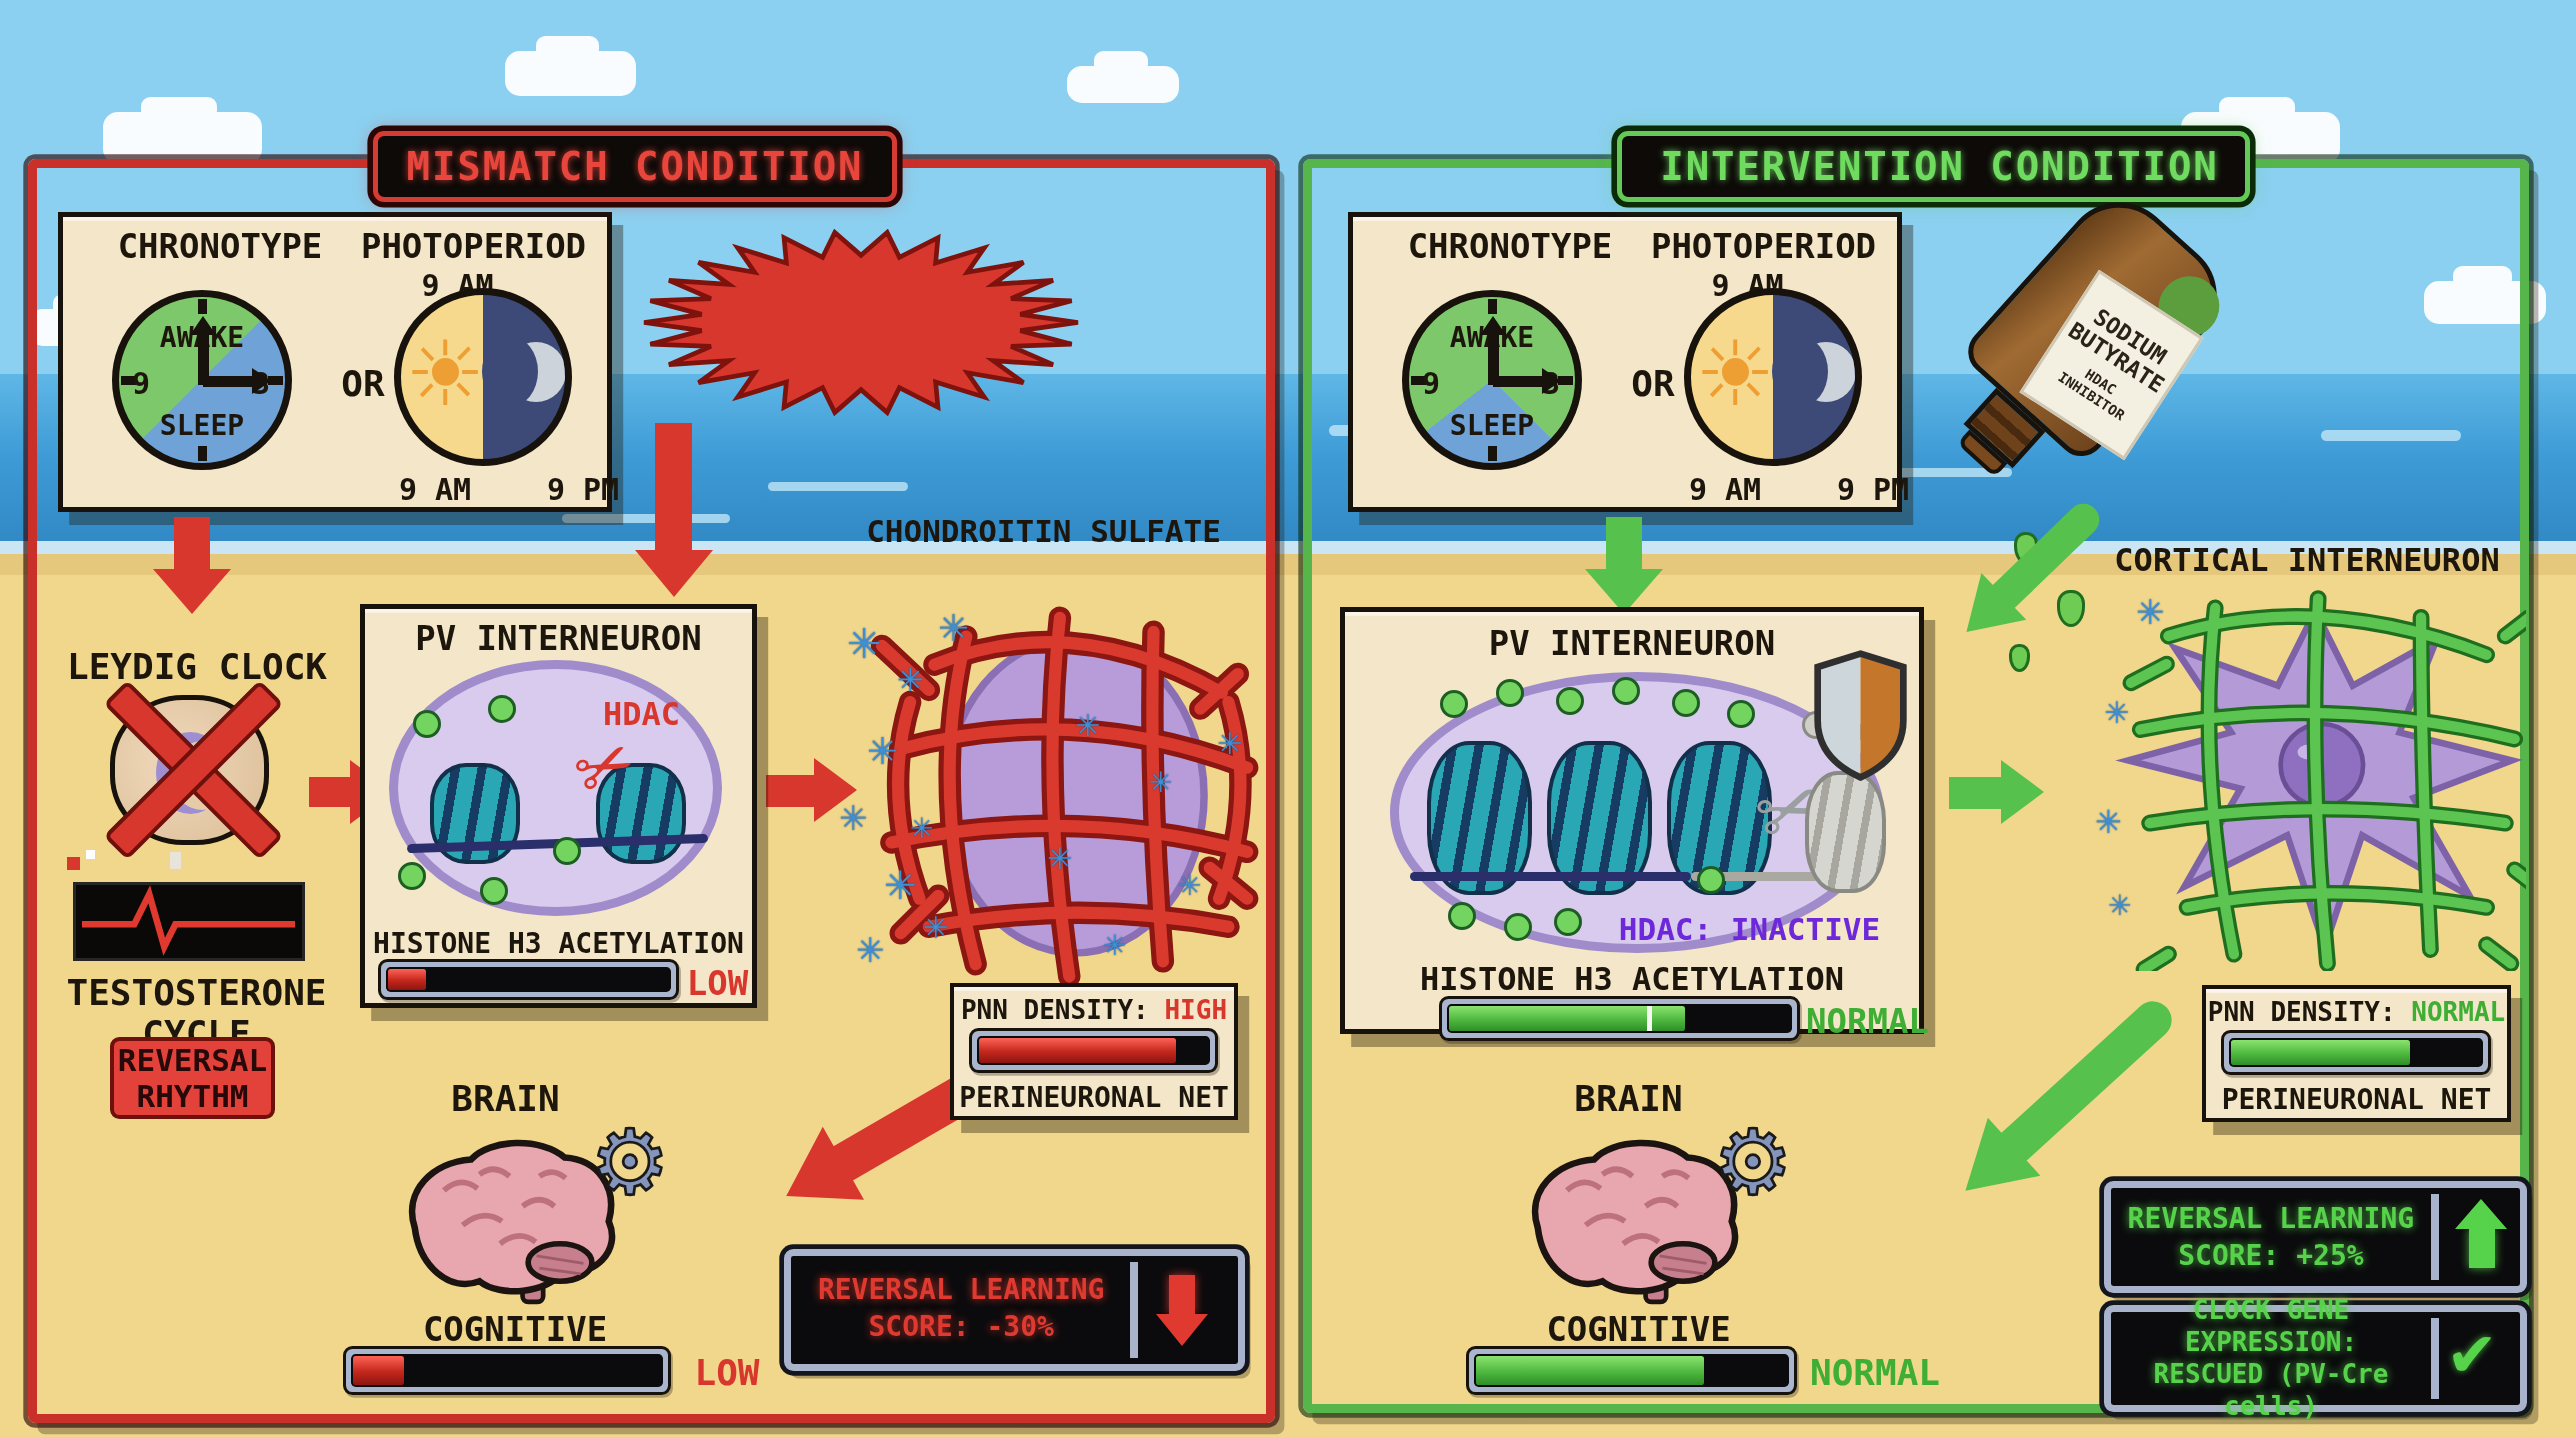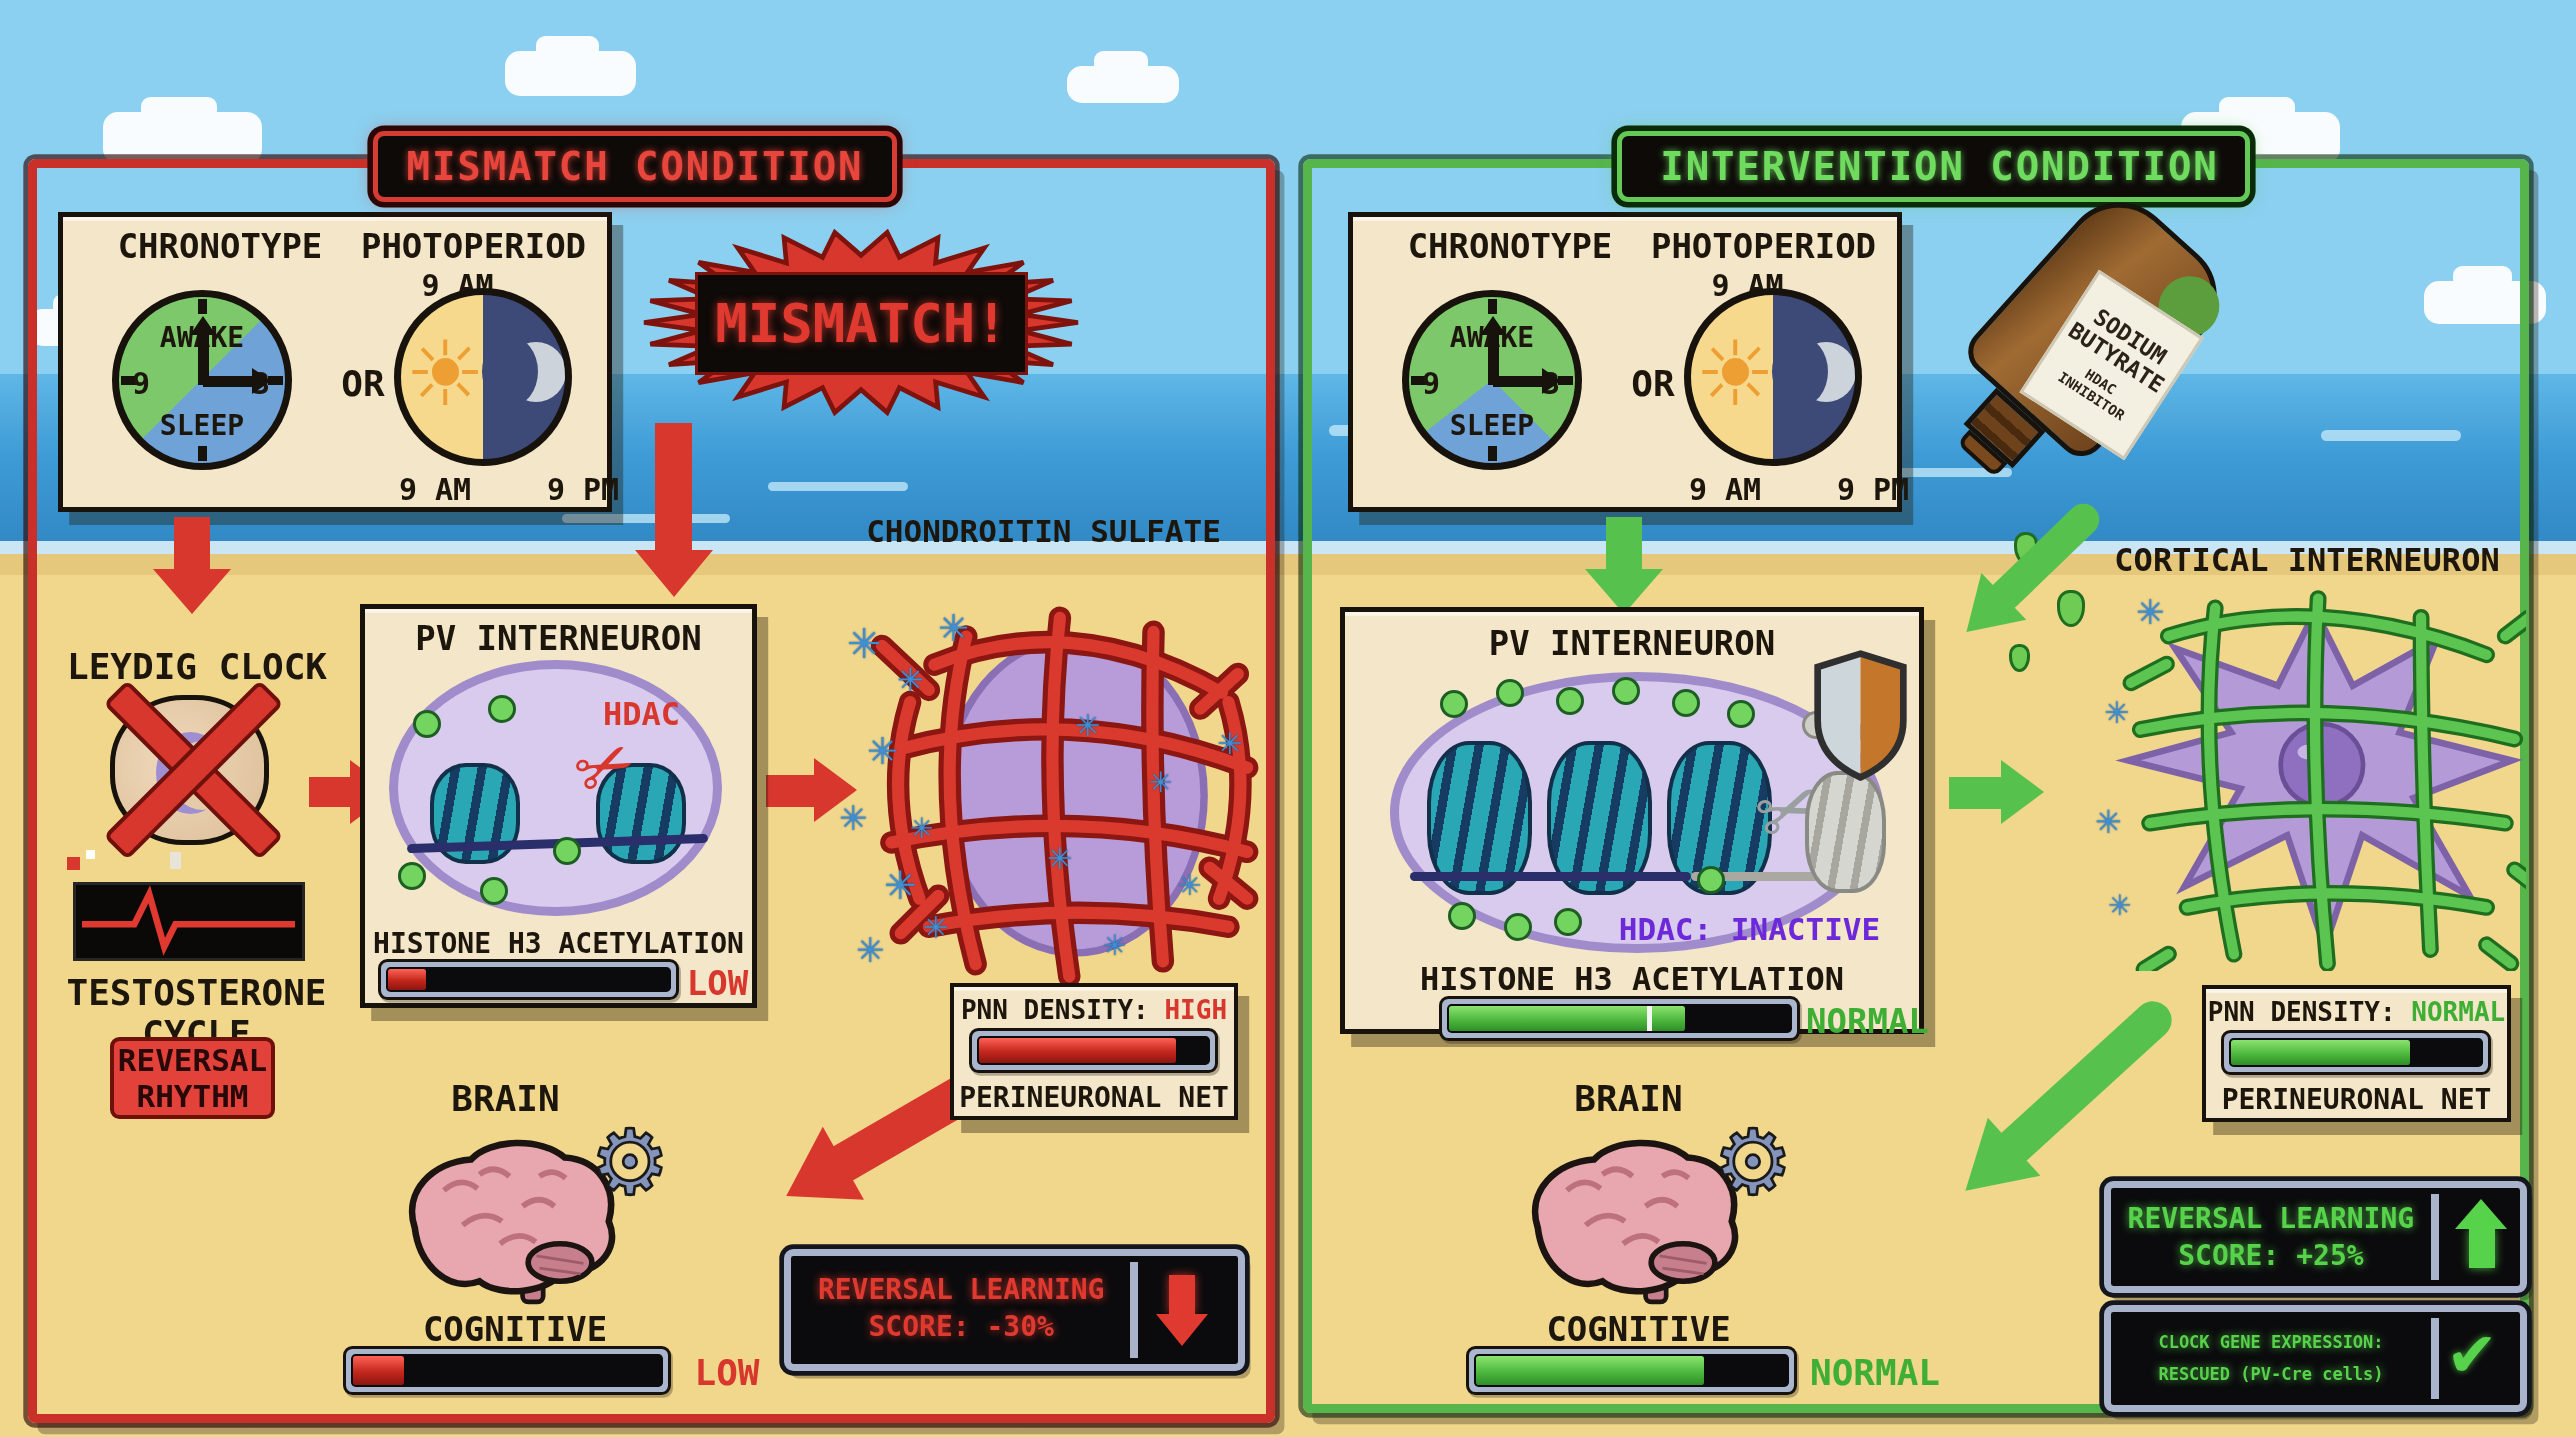--- a/index.html
+++ b/index.html
@@ -178,21 +178,20 @@
     </div>
     <div class="txt t-bl">9 AM</div>
     <div class="txt t-br">9 PM</div>
   </div>
 
   <div id="burst-wrap">
     <svg width="440" height="187" viewBox="0 0 470 200">
       <polygon id="burst-poly" fill="#d8372e" stroke="#7e120d" stroke-width="5" points="467.0,100.0 405.4,108.7 460.3,123.2 395.5,125.5 440.4,145.1 376.3,140.8 408.7,164.3 348.8,153.7 366.8,179.8 314.8,163.6 317.3,190.7 276.1,169.7 263.0,196.3 235.0,171.8 207.0,196.3 193.9,169.7 152.7,190.7 155.2,163.6 103.2,179.8 121.2,153.7 61.3,164.3 93.7,140.8 29.6,145.1 74.5,125.5 9.7,123.2 64.6,108.7 3.0,100.0 64.6,91.3 9.7,76.8 74.5,74.5 29.6,54.9 93.7,59.2 61.3,35.7 121.2,46.3 103.2,20.2 155.2,36.4 152.7,9.3 193.9,30.3 207.0,3.7 235.0,28.2 263.0,3.7 276.1,30.3 317.3,9.3 314.8,36.4 366.8,20.2 348.8,46.3 408.7,35.7 376.3,59.2 440.4,54.9 395.5,74.5 460.3,76.8 405.4,91.3"></polygon>
     </svg>
   </div>
-  <div id="burst-box">MISMATCH!</div>
 
   <div class="shaft red-bg" style="left:174px;top:517px;width:36px;height:54px;"></div>
   <div class="head-down" style="left:153px;top:569px;border-top:45px solid #d8372e;"></div>
   <div class="shaft red-bg" style="left:655px;top:423px;width:37px;height:129px;"></div>
   <div class="head-down" style="left:635px;top:550px;border-top:47px solid #d8372e;"></div>
   <div class="shaft red-bg" style="left:309px;top:777px;width:41px;height:30px;"></div>
   <div class="head-right" style="left:350px;top:760px;border-left:43px solid #d8372e;"></div>
   <div class="shaft red-bg" style="left:766px;top:775px;width:49px;height:32px;"></div>
   <div class="head-right" style="left:814px;top:758px;border-left:43px solid #d8372e;"></div>
   <div class="abs" style="left:730px;top:988px;">
@@ -538,21 +537,21 @@
     <div class="lines led-green-txt" style="left:9.4px;top:7.5px;width:301px;height:82px;font-size:28px;line-height:37px;">
       <div>REVERSAL LEARNING</div>
       <div>SCORE: +25%</div>
     </div>
     <div class="divider" style="left:320px;"></div>
     <div class="abs" style="left:344px;top:11.2px;width:0;height:0;border-left:26px solid transparent;border-right:26px solid transparent;border-bottom:30px solid #57d34b;"></div>
     <div class="abs" style="left:358px;top:41px;width:26px;height:39px;background:#57d34b;box-shadow:0 0 9.4px rgba(87,211,75,.8);"></div>
   </div>
 
   <div class="led" style="left:2104px;top:1305px;width:423px;height:107px;">
-    <div class="lines led-green-txt" style="left:7.5px;top:7.5px;width:305px;height:77px;font-size:17px;line-height:32px;">
+    <div class="lines led-green-txt" style="left:7.5px;top:7.5px;width:305px;height:77px;font-size:26px;line-height:32px;">
       <div>CLOCK GENE EXPRESSION:</div>
       <div>RESCUED (PV-Cre cells)</div>
     </div>
     <div class="divider" style="left:320px;"></div>
     <span class="check-glyph" style="left:335px;top:5.6px;font-size:62px;">✔</span>
   </div>
 
 </div>
 
 

